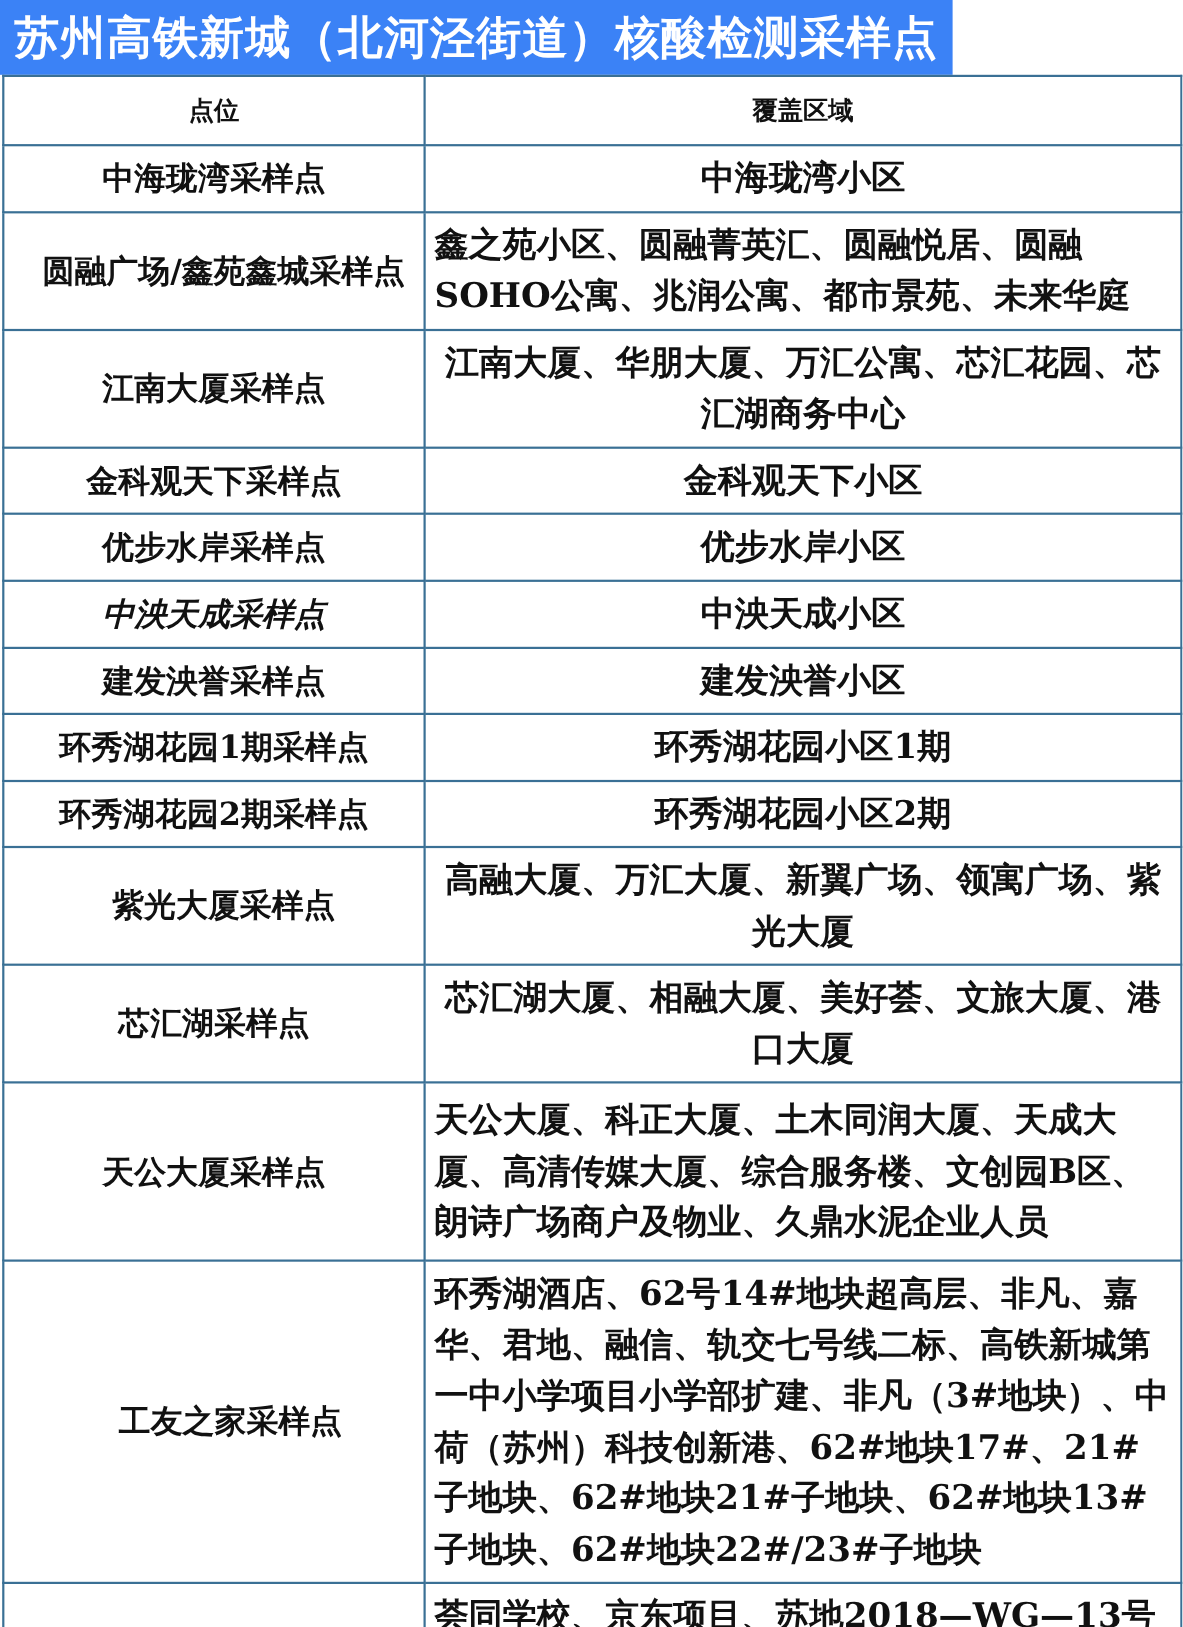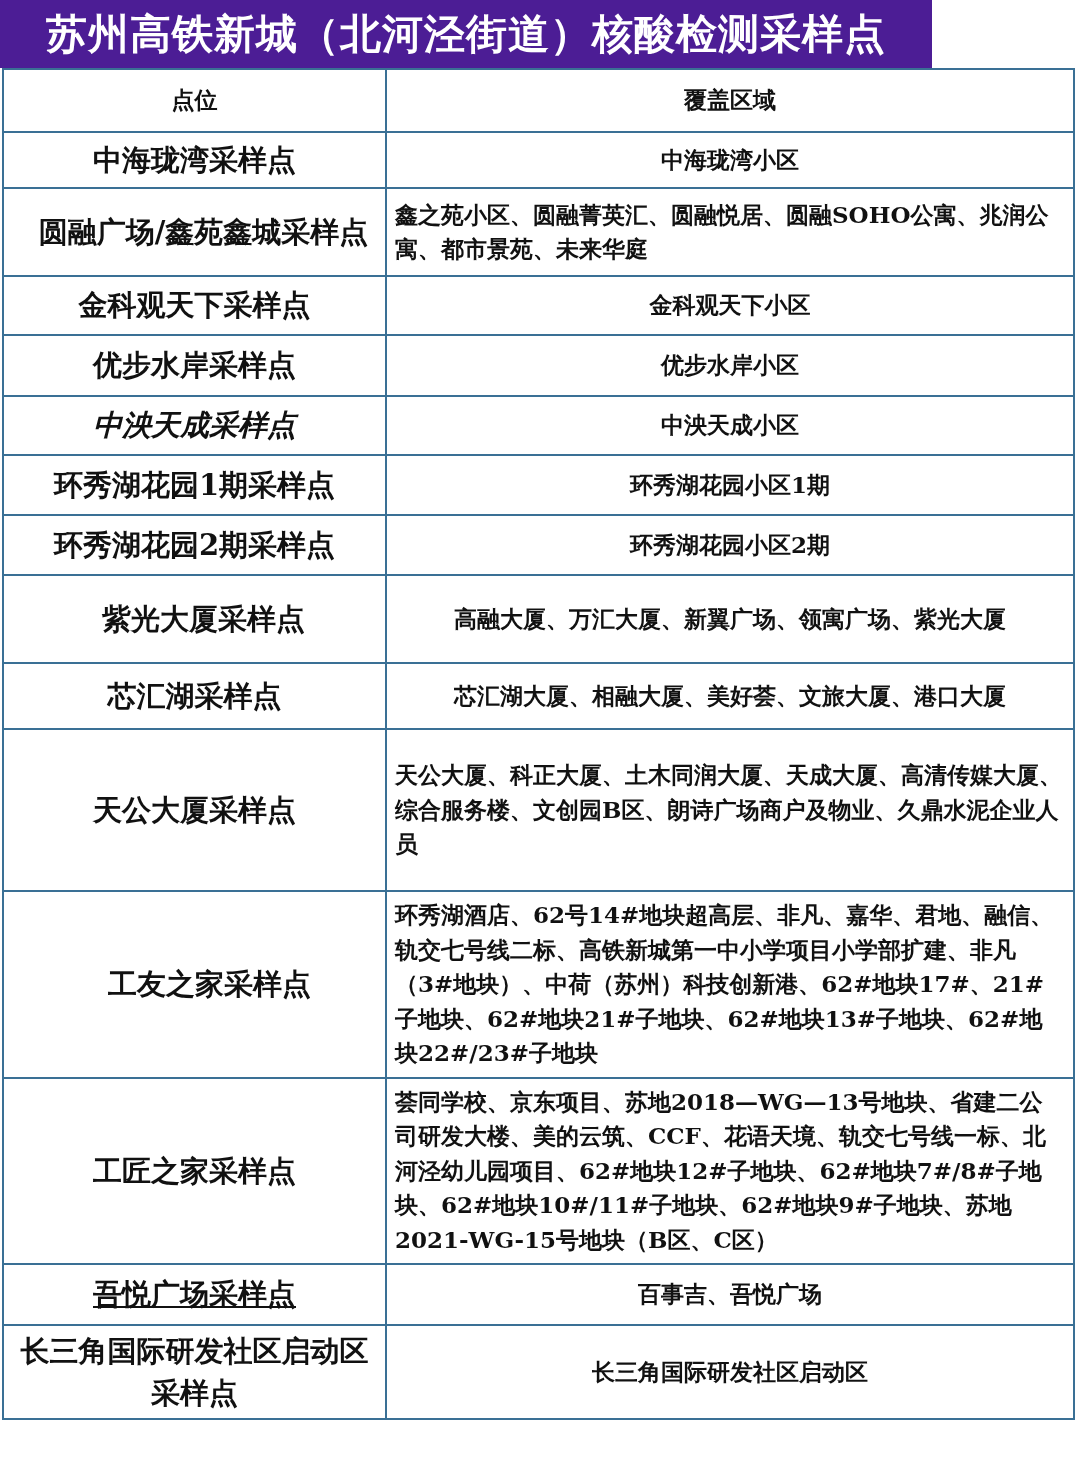--- a/index.html
+++ b/index.html
@@ -8,23 +8,23 @@
     width:1075px;
   }
   .page{
     width:1075px;
     height:1479px;
     background:#ffffff;
     font-family:"DejaVu Serif","Liberation Serif",serif;
     box-sizing:border-box;
   }
   .title-bar{
-    width:932px;
+    width:866px;
     height:68px;
-    background:#4c1d95;
+    background:#3b82f6;
     color:#ffffff;
     font-size:41px;
     font-weight:bold;
     display:flex;
     align-items:center;
     justify-content:center;
     letter-spacing:1px;
     line-height:1;
   }
   table.grid{
@@ -51,21 +51,21 @@
   }
   col.c-point{ width:383px; }
   col.c-area{ width:688px; }
   td.point-cell{
     font-size:29px;
     text-align:center;
     padding:4px 10px;
     line-height:1.45;
   }
   td.area-cell{
-    font-size:23px;
+    font-size:31px;
     text-align:center;
     padding:6px 8px;
     line-height:1.5;
   }
   td.area-cell.left{
     text-align:left;
   }
 </style>
 </head>
 <body>
@@ -87,30 +87,38 @@
     <tbody>
         <tr>
           <td class="point-cell" style="height: 56px;">中海珑湾采样点</td>
           <td class="area-cell">中海珑湾小区</td>
         </tr>
         <tr>
           <td class="point-cell" style="height: 88px; padding-left: 28px;">圆融广场/鑫苑鑫城采样点</td>
           <td class="area-cell left">鑫之苑小区、圆融菁英汇、圆融悦居、圆融SOHO公寓、兆润公寓、都市景苑、未来华庭</td>
         </tr>
         <tr>
+          <td class="point-cell" style="height: 60px;">江南大厦采样点</td>
+          <td class="area-cell">江南大厦、华朋大厦、万汇公寓、芯汇花园、芯汇湖商务中心</td>
+        </tr>
+        <tr>
           <td class="point-cell" style="height: 59px;">金科观天下采样点</td>
           <td class="area-cell">金科观天下小区</td>
         </tr>
         <tr>
           <td class="point-cell" style="height: 61px;">优步水岸采样点</td>
           <td class="area-cell">优步水岸小区</td>
         </tr>
         <tr>
           <td class="point-cell" style="height: 59px; font-style: italic;">中泱天成采样点</td>
           <td class="area-cell">中泱天成小区</td>
+        </tr>
+        <tr>
+          <td class="point-cell" style="height: 60px;">建发泱誉采样点</td>
+          <td class="area-cell">建发泱誉小区</td>
         </tr>
         <tr>
           <td class="point-cell" style="height: 60px;">环秀湖花园1期采样点</td>
           <td class="area-cell">环秀湖花园小区1期</td>
         </tr>
         <tr>
           <td class="point-cell" style="height: 60px;">环秀湖花园2期采样点</td>
           <td class="area-cell">环秀湖花园小区2期</td>
         </tr>
         <tr>

